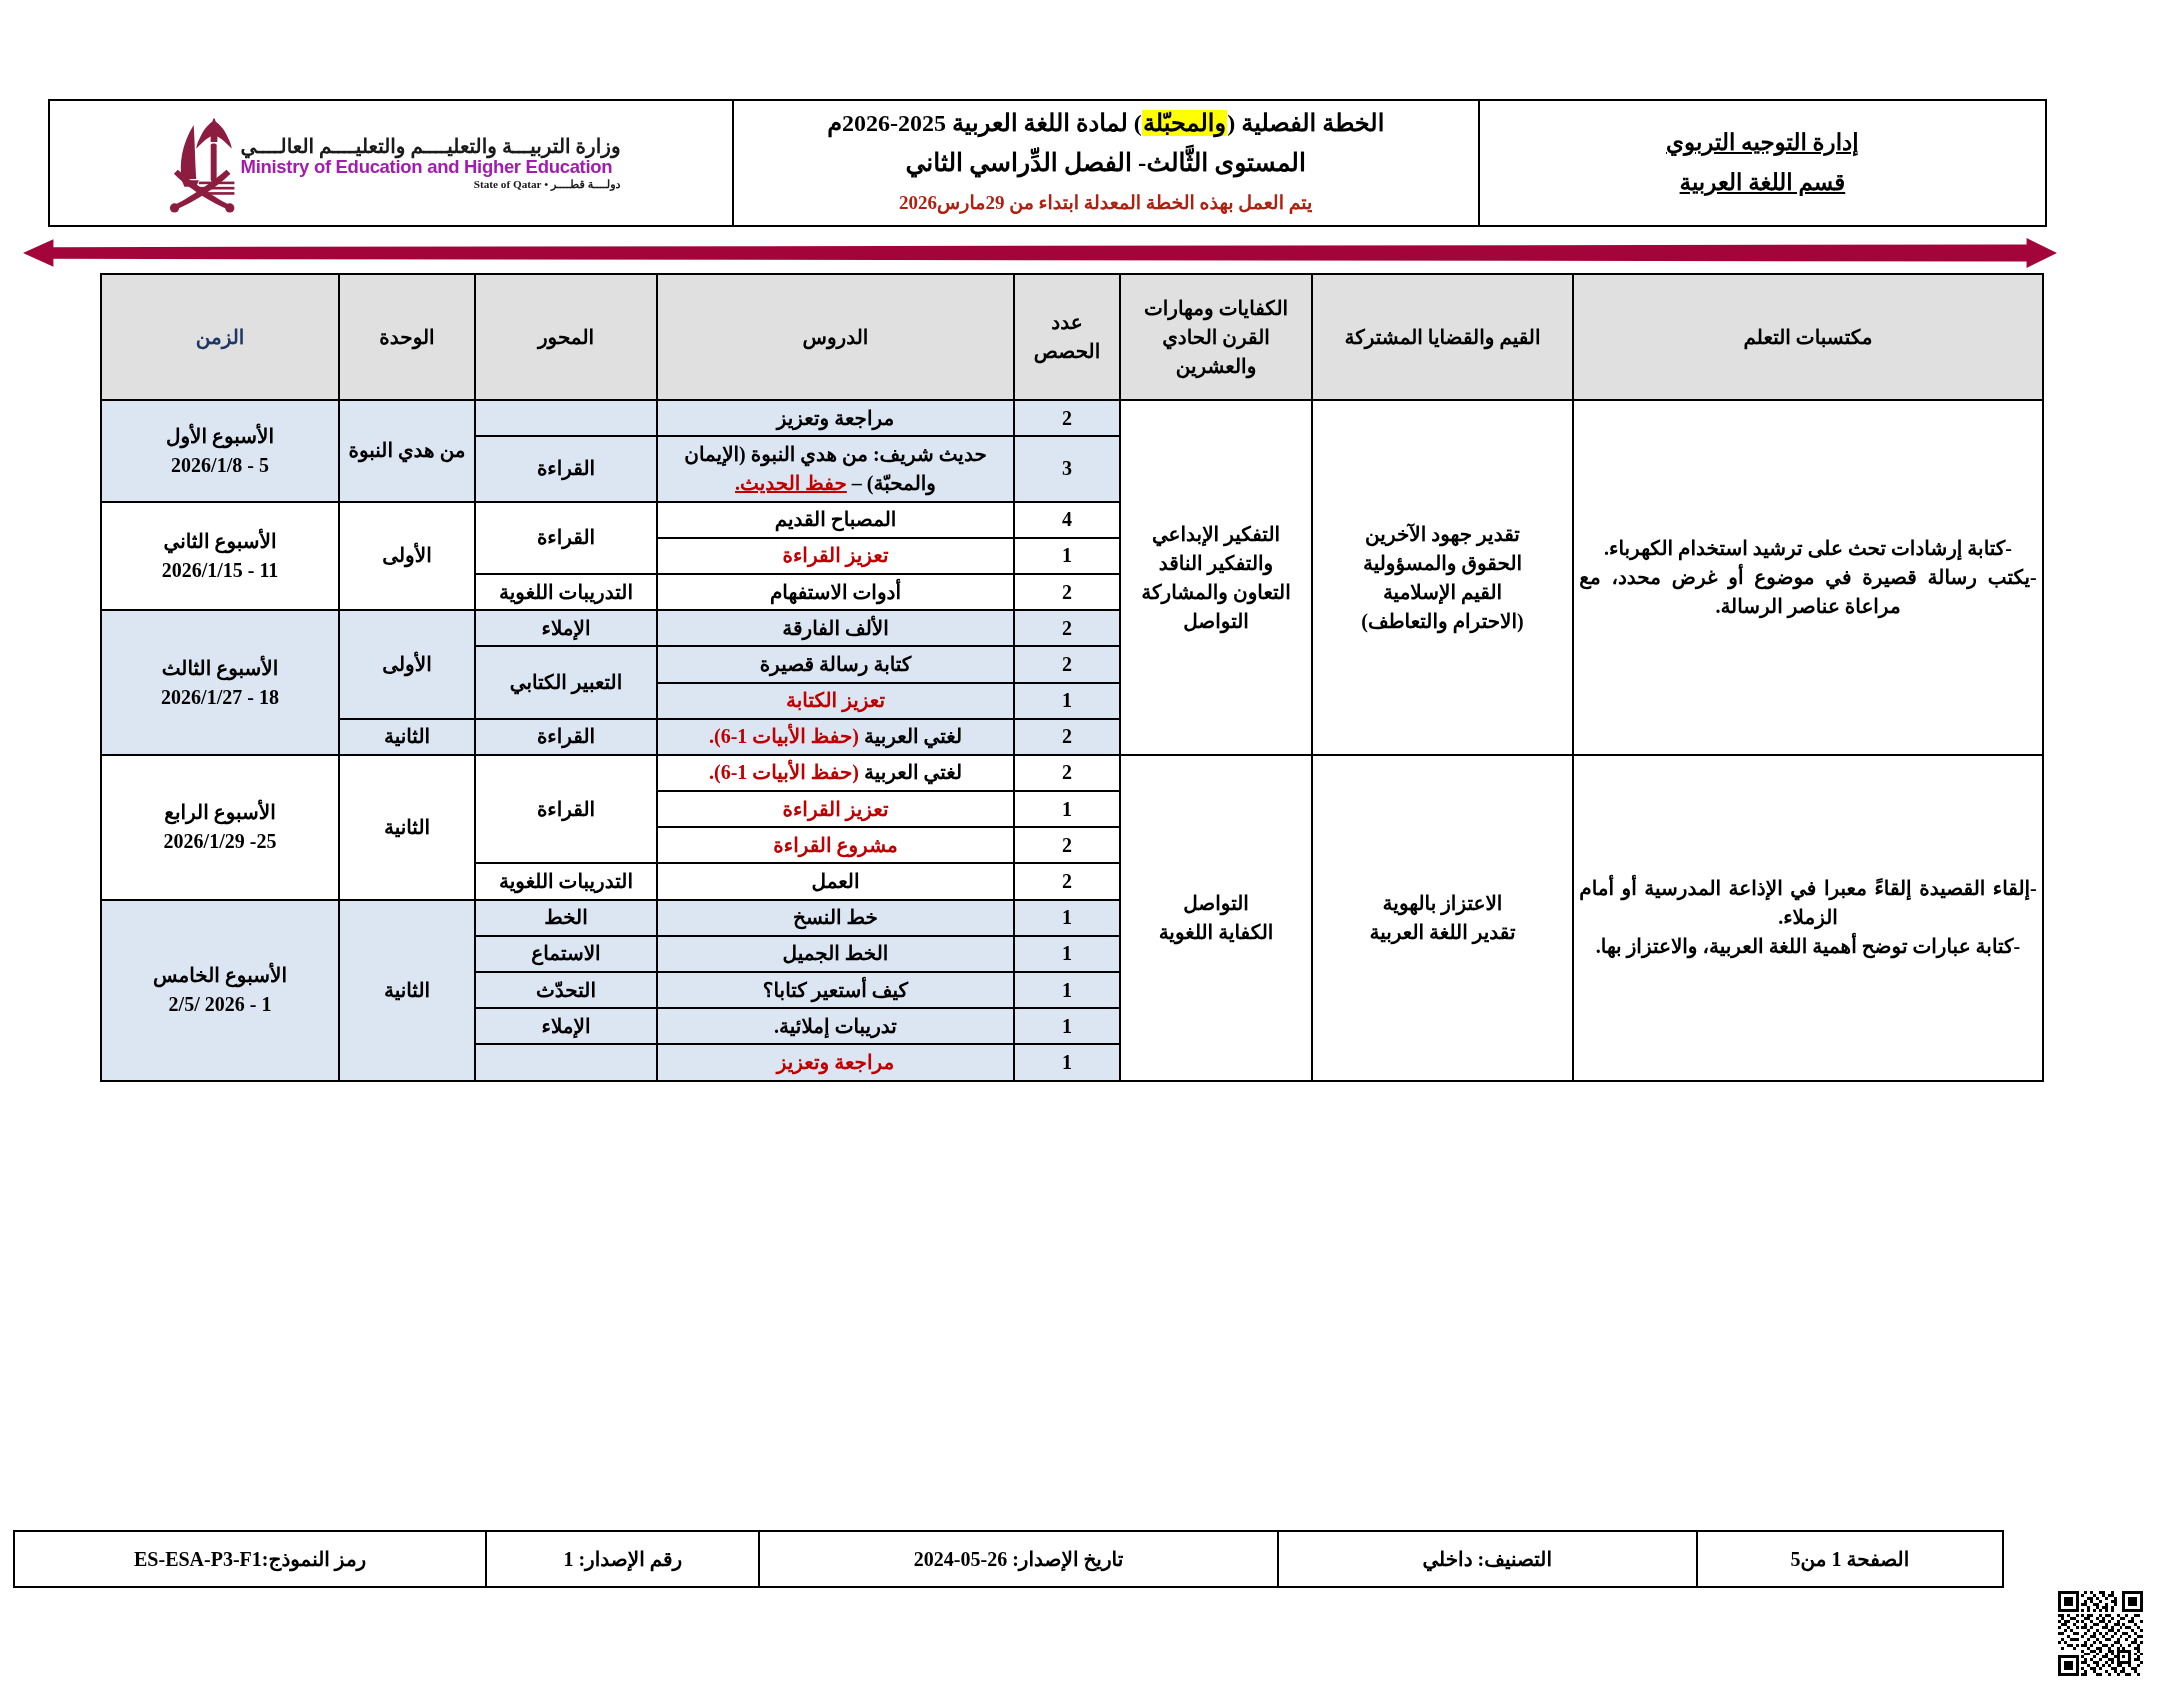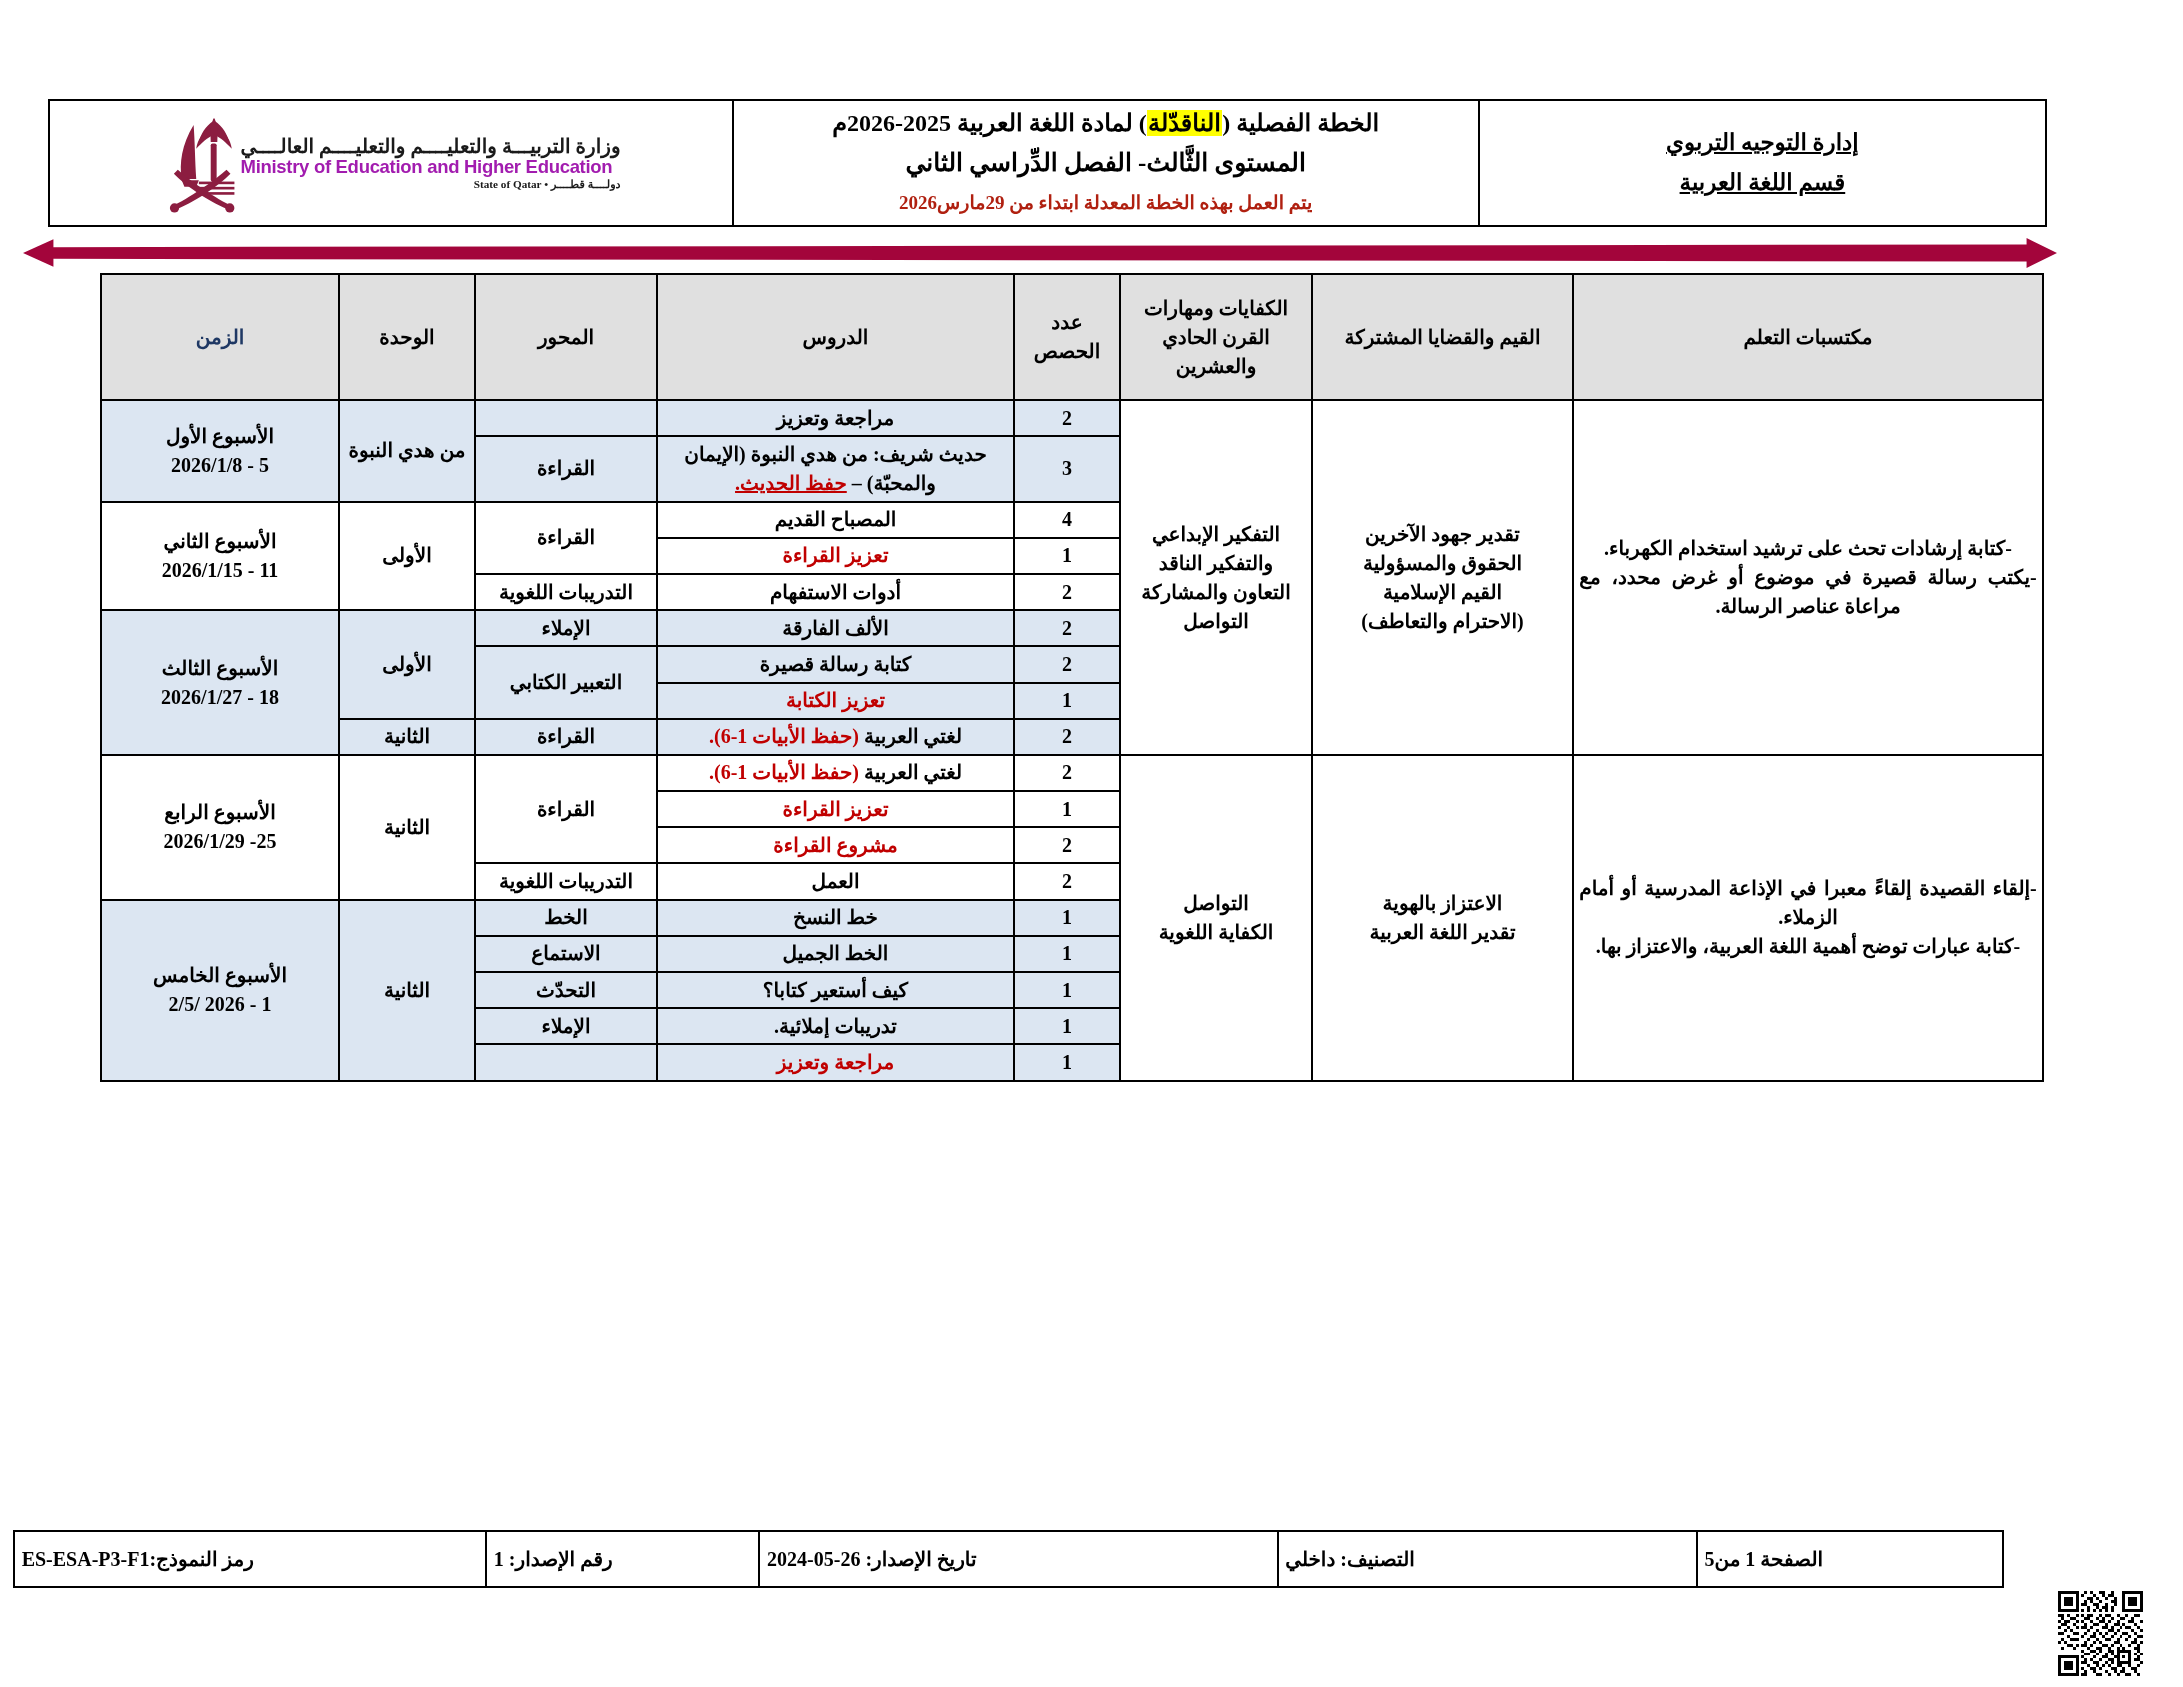--- a/index.html
+++ b/index.html
@@ -175,21 +175,21 @@
   .footer-table {
     position: absolute;
     top: 1530px;
     right: 179px;
     width: 1912px;
     border-collapse: collapse;
     table-layout: fixed;
   }
   .footer-table td {
     border: 2px solid #000;
-    text-align: left;
+    text-align: center;
     vertical-align: middle;
     font-size: 20px;
     font-weight: bold;
     height: 49px;
     padding: 2.6px 6.6px;
   }
   .f-code { width: 457px; }
   .f-num  { width: 258px; }
   .f-date { width: 503px; }
   .f-class{ width: 404px; margin-left: 36px; }
@@ -211,21 +211,21 @@
 
   <table class="header-table">
     <tbody>
         <tr>
       <td class="hdr-dept-cell">
         <div class="dept-line">إدارة التوجيه التربوي</div>
         <div class="dept-line">قسم اللغة العربية</div>
       </td>
       <td class="hdr-title-cell">
         <div class="title-line1">
-          <span>الخطة الفصلية (</span><span class="hl">الناقدّلة</span><span>) لمادة اللغة العربية 2025-2026م</span>
+          <span>الخطة الفصلية (</span><span class="hl">والمحبّلة</span><span>) لمادة اللغة العربية 2025-2026م</span>
         </div>
         <div class="title-line2">المستوى الثَّالث- الفصل الدِّراسي الثاني</div>
         <div class="title-note">يتم العمل بهذه الخطة المعدلة ابتداء من 29مارس2026</div>
       </td>
       <td class="hdr-logo-cell">
         <div class="logo-wrap">
           <div class="logo-text">
             <div class="logo-ar">وزارة التربيـــة والتعليــــم والتعليــــم العالــــي</div>
             <div class="logo-en">Ministry of Education and Higher Education</div>
             <div class="logo-sub">دولــــة قطــــر • State of Qatar</div>

